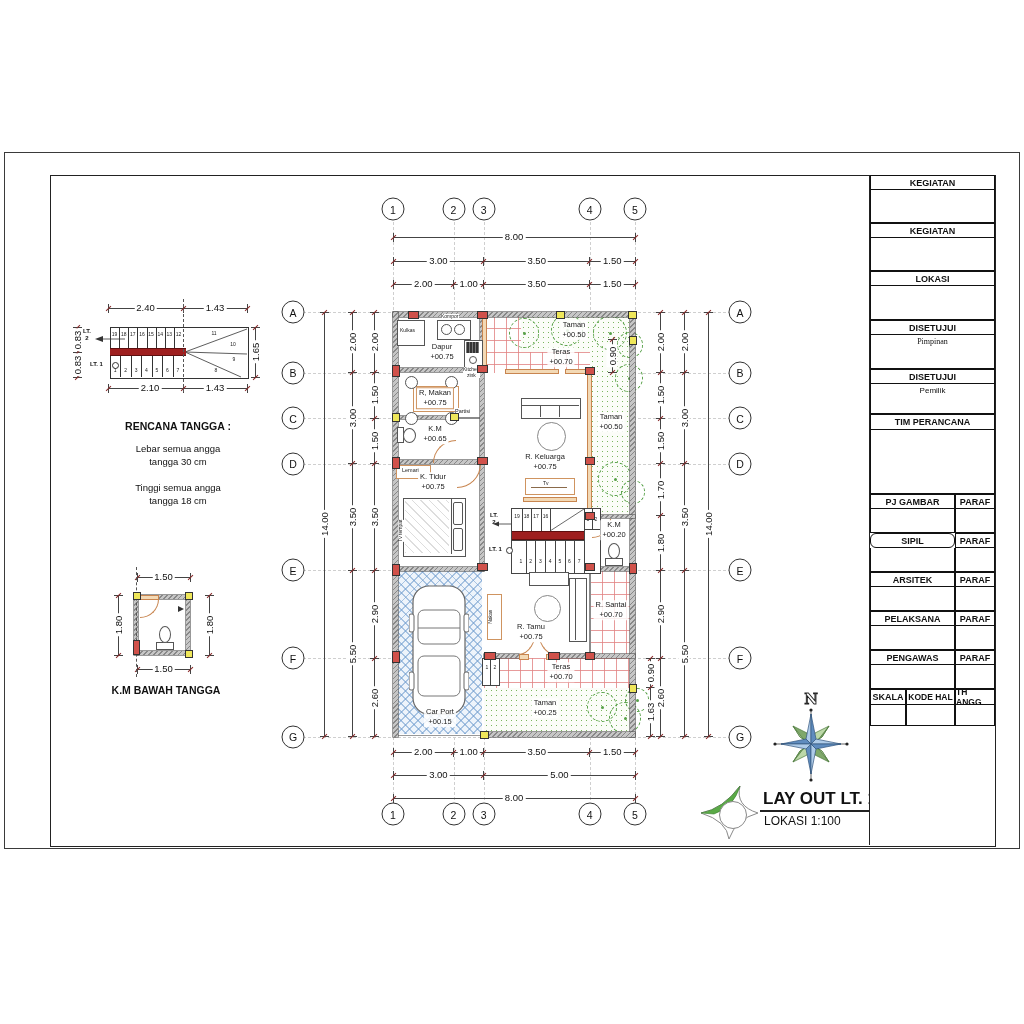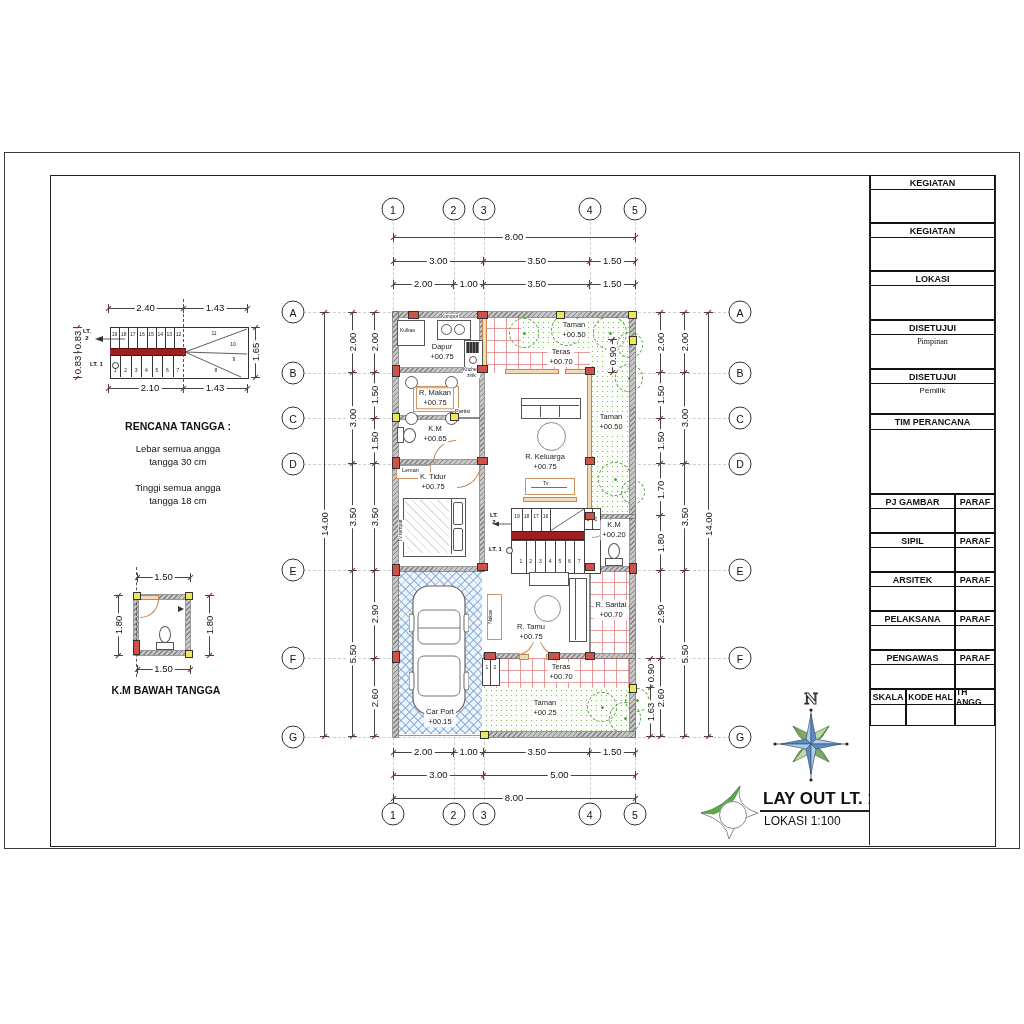--- a/index.html
+++ b/index.html
@@ -97,21 +97,21 @@
   <div id="tb-sign-rows">
         <div class="tb-row">
           <div class="tb-head" style="height:15px;width:85px;">PJ GAMBAR</div>
           <div class="tb-head" style="height:15px;flex:1;">PARAF</div>
         </div>
         <div class="tb-row">
           <div class="tb-body" style="height:24px;width:85px;"></div>
           <div class="tb-body" style="height:24px;flex:1;"></div>
         </div>
         <div class="tb-row">
-          <div class="tb-head" style="height:15px;width:85px;">SIPIL</div>
+          <div class="tb-head" style="height:15px;width:85px;border-radius:6px;">SIPIL</div>
           <div class="tb-head" style="height:15px;flex:1;">PARAF</div>
         </div>
         <div class="tb-row">
           <div class="tb-body" style="height:24px;width:85px;"></div>
           <div class="tb-body" style="height:24px;flex:1;"></div>
         </div>
         <div class="tb-row">
           <div class="tb-head" style="height:15px;width:85px;">ARSITEK</div>
           <div class="tb-head" style="height:15px;flex:1;">PARAF</div>
         </div>

